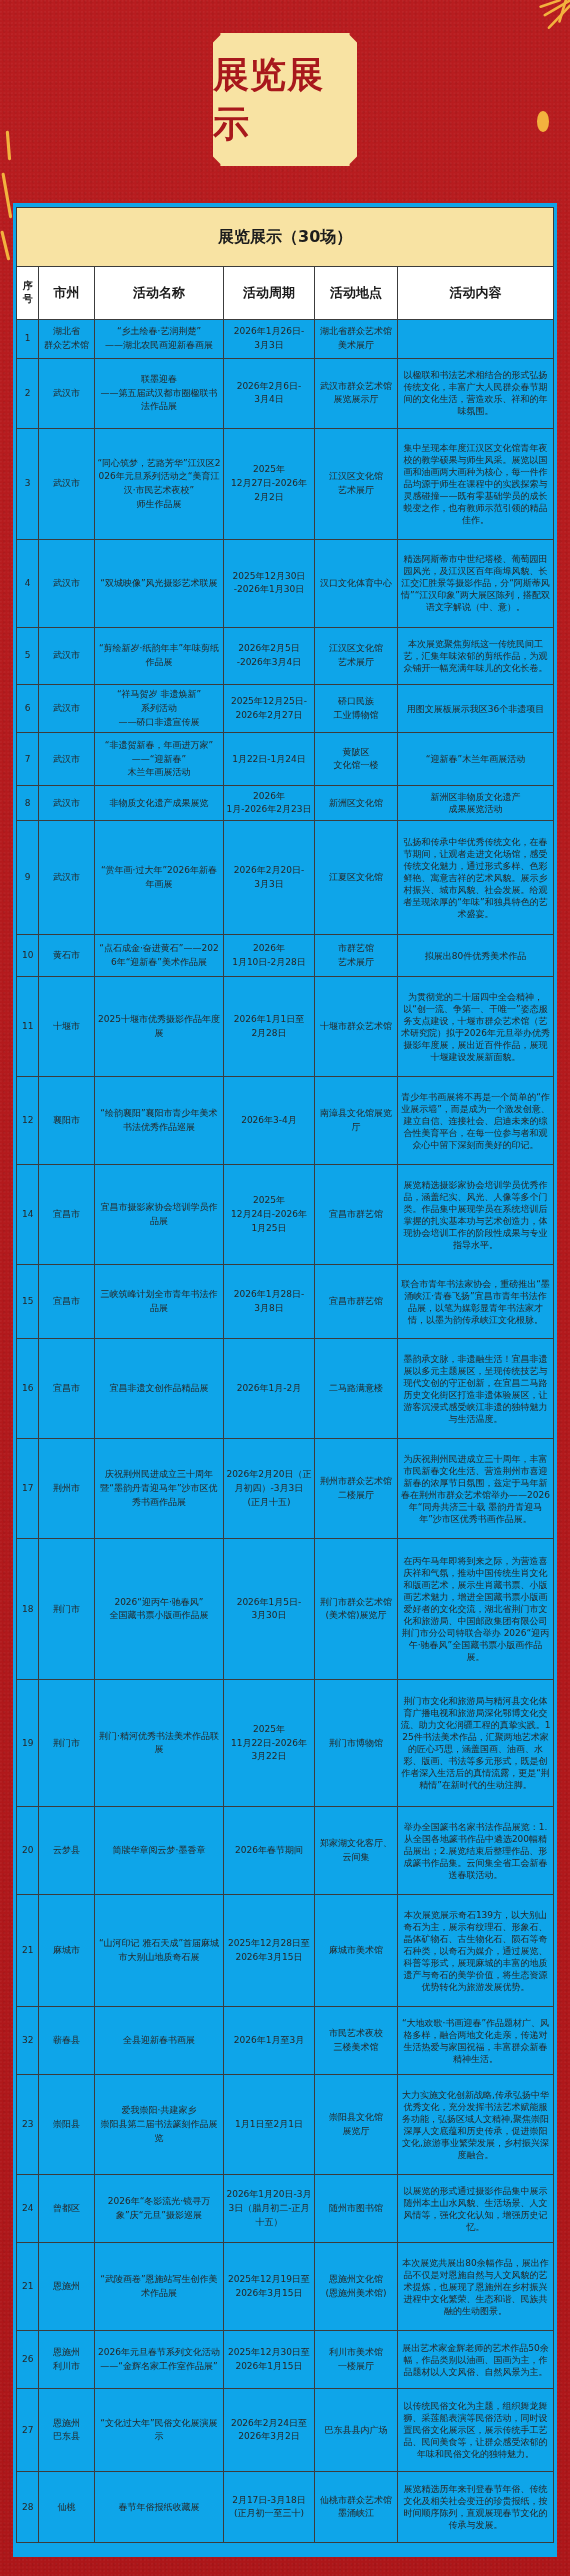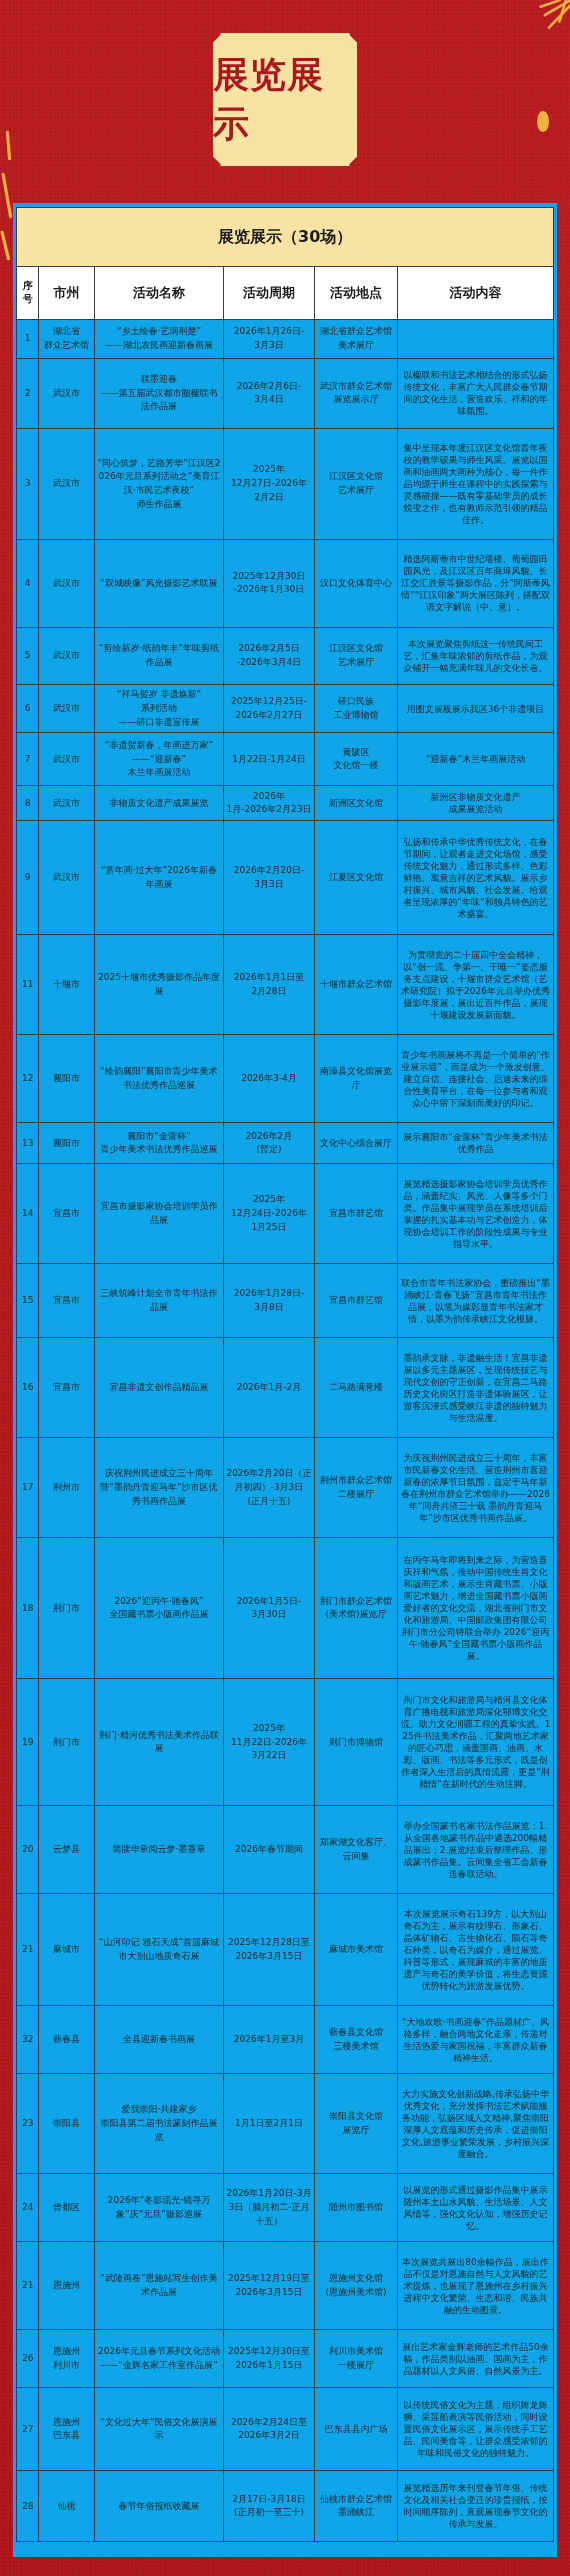--- a/index.html
+++ b/index.html
@@ -267,53 +267,53 @@
           <td class="seq-cell">9</td>
           <td>武汉市</td>
           <td>“赏年画·过大年”2026年新春年画展</td>
           <td>
             <span class="cell-line">2026年2月20日-</span>
             <span class="cell-line">3月3日</span>
           </td>
           <td>江夏区文化馆</td>
           <td class="content">弘扬和传承中华优秀传统文化，在春节期间，让观者走进文化场馆，感受传统文化魅力，通过形式多样、色彩鲜艳、寓意吉祥的艺术风貌。展示乡村振兴、城市风貌、社会发展。给观者呈现浓厚的“年味”和独具特色的艺术盛宴。</td>
         </tr>
+        <tr style="height: 42px;">
+          <td class="seq-cell">10</td>
+          <td>黄石市</td>
+          <td>“点石成金·奋进黄石”——2026年“迎新春”美术作品展</td>
+          <td>
+            <span class="cell-line">2026年</span>
+            <span class="cell-line">1月10日-2月28日</span>
+          </td>
+          <td>
+            <span class="cell-line">市群艺馆</span>
+            <span class="cell-line">艺术展厅</span>
+          </td>
+          <td class="content center">拟展出80件优秀美术作品</td>
+        </tr>
         <tr style="height: 100px;">
           <td class="seq-cell">11</td>
           <td>十堰市</td>
           <td>2025十堰市优秀摄影作品年度展</td>
           <td>
             <span class="cell-line">2026年1月1日至</span>
             <span class="cell-line">2月28日</span>
           </td>
           <td>十堰市群众艺术馆</td>
           <td class="content">为贯彻党的二十届四中全会精神，以“创一流、争第一、干唯一”姿态服务支点建设，十堰市群众艺术馆（艺术研究院）拟于2026年元旦举办优秀摄影年度展，展出近百件作品，展现十堰建设发展新面貌。</td>
         </tr>
         <tr style="height: 88px;">
           <td class="seq-cell">12</td>
           <td>襄阳市</td>
           <td>“绘韵襄阳”襄阳市青少年美术书法优秀作品巡展</td>
           <td>2026年3-4月</td>
           <td>南漳县文化馆展览厅</td>
           <td class="content">青少年书画展将不再是一个简单的“作业展示墙”，而是成为一个激发创意、建立自信、连接社会、启迪未来的综合性美育平台，在每一位参与者和观众心中留下深刻而美好的印记。</td>
         </tr>
-        <tr style="height: 41px;">
-          <td class="seq-cell">13</td>
-          <td>襄阳市</td>
-          <td>
-            <span class="cell-line">襄阳市“金蕾杯”</span>
-            <span class="cell-line">青少年美术书法优秀作品巡展</span>
-          </td>
-          <td>
-            <span class="cell-line">2026年2月</span>
-            <span class="cell-line">(暂定)</span>
-          </td>
-          <td>文化中心综合展厅</td>
-          <td class="content center">展示襄阳市“金蕾杯”青少年美术书法优秀作品</td>
-        </tr>
         <tr style="height: 100px;">
           <td class="seq-cell">14</td>
           <td>宜昌市</td>
           <td>宜昌市摄影家协会培训学员作品展</td>
           <td>
             <span class="cell-line">2025年</span>
             <span class="cell-line">12月24日-2026年</span>
             <span class="cell-line">1月25日</span>
           </td>
           <td>宜昌市群艺馆</td>
@@ -402,21 +402,21 @@
           </td>
           <td>麻城市美术馆</td>
           <td class="content">本次展览展示奇石139方，以大别山奇石为主，展示有纹理石、形象石、晶体矿物石、古生物化石、陨石等奇石种类，以奇石为媒介，通过展览、科普等形式，展现麻城的丰富的地质遗产与奇石的美学价值，将生态资源优势转化为旅游发展优势。</td>
         </tr>
         <tr style="height: 68px;">
           <td class="seq-cell">32</td>
           <td>蕲春县</td>
           <td>全县迎新春书画展</td>
           <td>2026年1月至3月</td>
           <td>
-            <span class="cell-line">蕲春县文化馆</span>
+            <span class="cell-line">市民艺术夜校</span>
             <span class="cell-line">三楼美术馆</span>
           </td>
           <td class="content">“大地欢歌·书画迎春”作品题材广、风格多样，融合两地文化走亲，传递对生活热爱与家国祝福，丰富群众新春精神生活。</td>
         </tr>
         <tr style="height: 100px;">
           <td class="seq-cell">23</td>
           <td>崇阳县</td>
           <td>
             <span class="cell-line">爱我崇阳·共建家乡</span>
             <span class="cell-line">崇阳县第二届书法篆刻作品展览</span>

